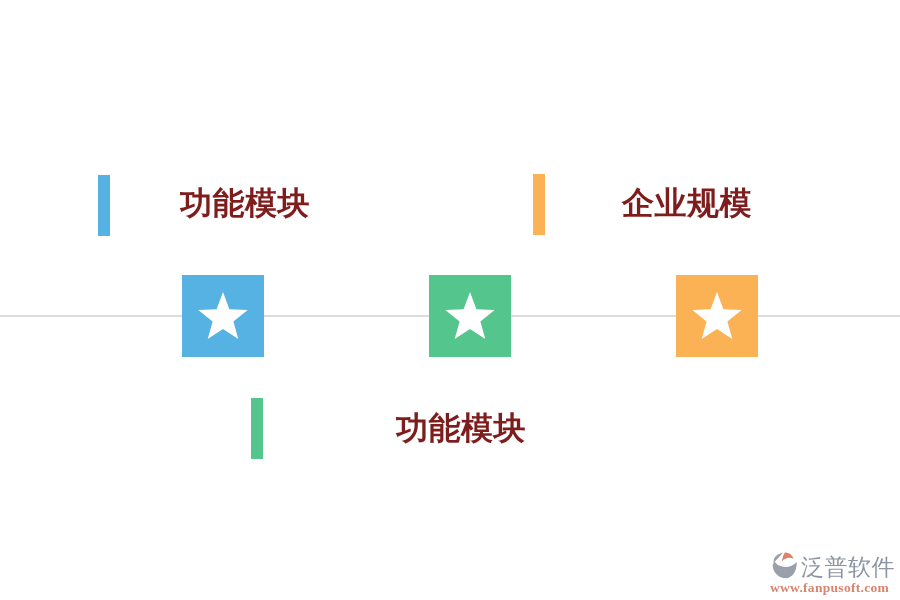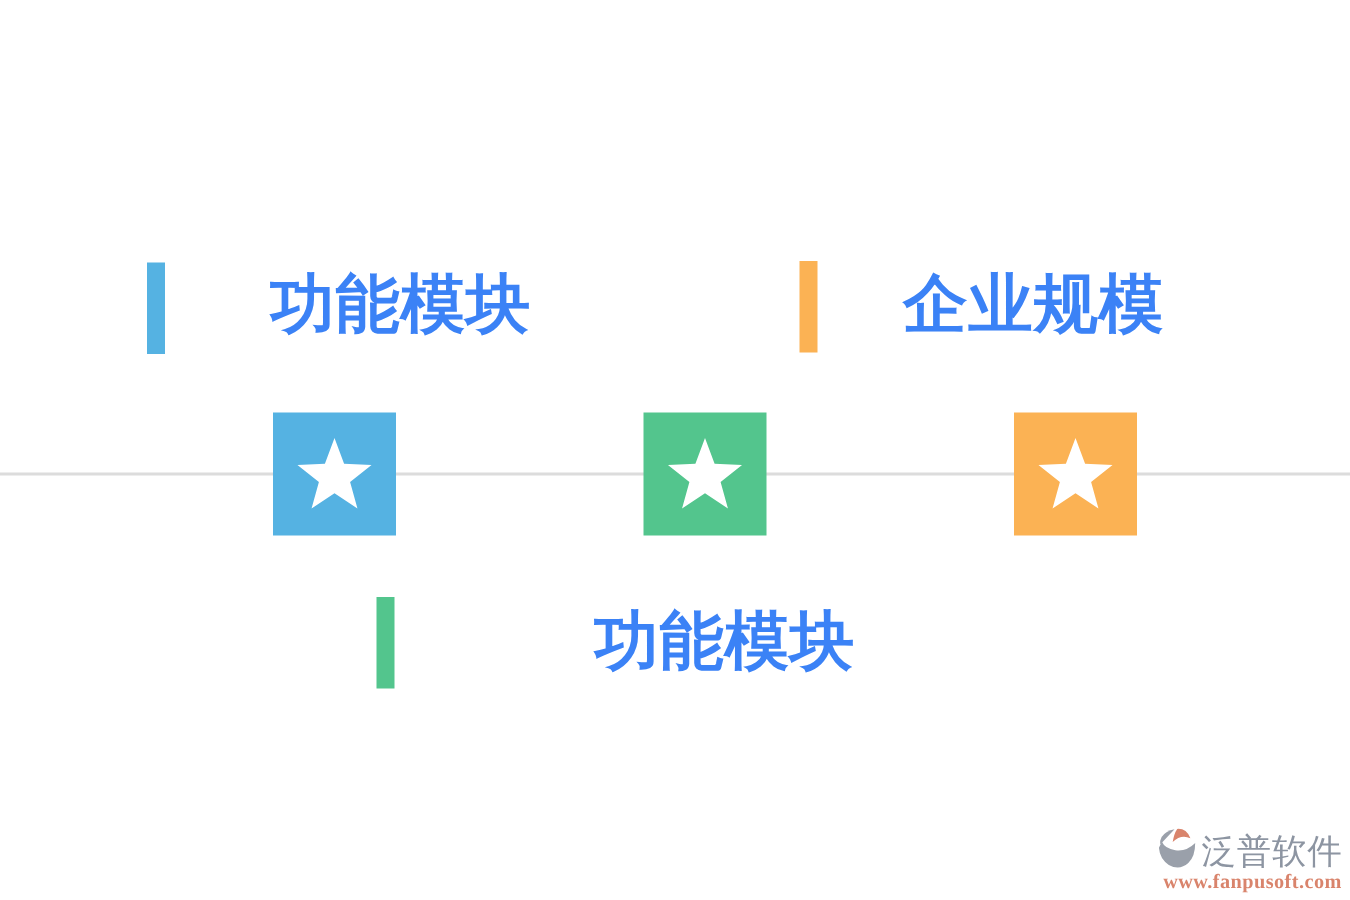--- a/index.html
+++ b/index.html
@@ -43,29 +43,29 @@
     width: 12px;
     height: 61px;
   }
   .bar-blue   { left: 98px;  top: 175px; background: #55b2e2; }
   .bar-orange { left: 533px; top: 174px; background: #fbb254; }
   .bar-green  { left: 251px; top: 398px; background: #53c58d; }
 
   
   .heading {
     position: absolute;
-    font-size: 43px;
+    font-size: 32px;
     line-height: 47px;
     font-weight: bold;
-    color: #3b82f6;
+    color: #7f1d1d;
     white-space: nowrap;
     letter-spacing: 0.5px;
   }
   .heading-1 { left: 180px; top: 180px; }
-  .heading-2 { left: 602px; top: 180px; }
+  .heading-2 { left: 622px; top: 180px; }
   .heading-3 { left: 396px; top: 405px; }
 
   
   .watermark {
     position: absolute;
     left: 770px;
     top: 550px;
     width: 130px;
   }
   .wm-row {
@@ -82,21 +82,20 @@
   }
   .wm-url {
     margin-top: -1px;
     font-family: "Liberation Serif", "DejaVu Serif", serif;
     font-weight: bold;
     font-size: 13.5px;
     line-height: 15px;
     color: #d9846c;
     white-space: nowrap;
     letter-spacing: 0.3px;
-    text-align: center;
   }
 </style>
 </head>
 <body>
 
 <div class="canvas">
 
   <div class="hline"></div>
 
   <span class="accent-bar bar-blue"></span>

